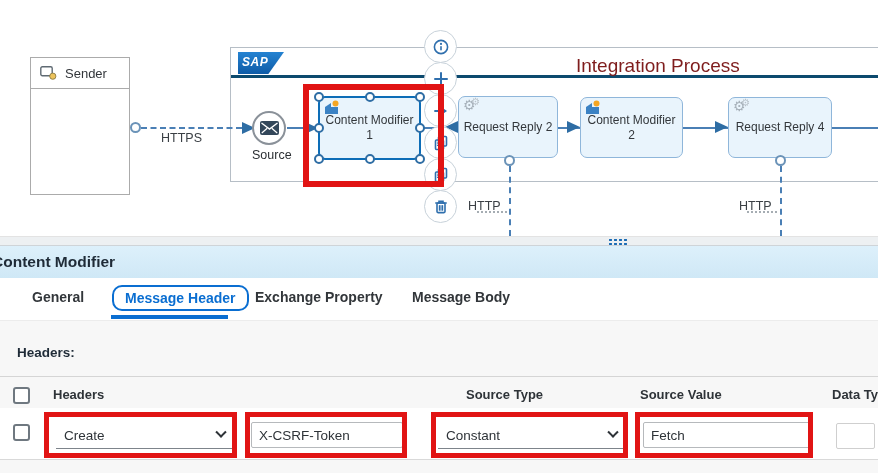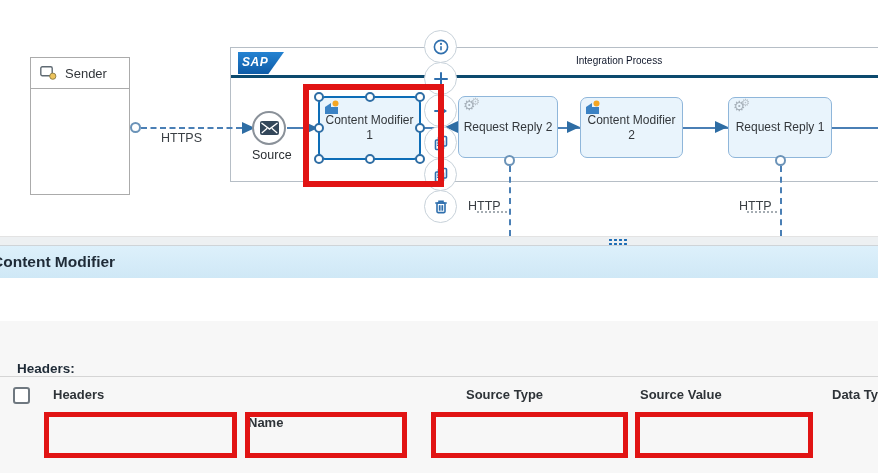--- a/index.html
+++ b/index.html
@@ -9,21 +9,21 @@
   #screen { position:relative; width:878px; height:473px; background:#fff; }
 
   
   #diagram { position:absolute; left:0; top:0; width:698px; height:236px; background:#fff; }
 
   .participant { border:1px solid #ababab; background:#fff; }
   .participant .p-head { height:31px; border-bottom:1px solid #ababab; display:flex; align-items:center; gap:8px; padding-left:9px; font-size:13px; color:#32363a; }
 
   .pool { border:1px solid #b6bec6; border-right:none; background:#fff; }
   .pool-head { height:30px; border-bottom:3px solid #0c4a6e; position:relative; }
-  .pool-title { position:absolute; left:345px; top:7px; font-size:10px; color:#0f172a; }
+  .pool-title { position:absolute; left:345px; top:7px; font-size:19px; color:#7f1d1d; }
   .sap-logo { position:absolute; left:7px; top:4px; width:46px; height:22px;
     background:linear-gradient(#2583d2,#0e5ba6); clip-path:polygon(0 0,100% 0,66% 100%,0 100%); }
   .sap-logo span { position:absolute; left:4px; top:3px; color:#fff; font-size:12px; font-weight:bold; font-style:italic; letter-spacing:0.5px; }
 
   .shape { background:#e9f4fc; border:1px solid #8fb6da; border-radius:7px;
     display:flex; flex-direction:column; align-items:center; justify-content:center;
     font-size:12px; color:#33373b; text-align:center; line-height:15px; z-index:3; }
   .shape.selected { border:2px solid #0d6db7; }
   .shape-icon { position:absolute; left:4px; top:2px; }
   .gear { position:absolute; left:4px; top:0px; color:#a7b1ba; font-size:14px; line-height:16px; }
@@ -61,21 +61,21 @@
   #panel-header .title { font-size:15.5px; font-weight:bold; color:#1f2b37; margin-left:-8px; }
 
   #tabs { position:absolute; left:0; top:278px; width:878px; height:43px; background:#fff; border-bottom:1px solid #ececec; }
   .tab { position:absolute; top:11px; font-size:14px; font-weight:600; color:#32363a; cursor:default; }
   .tab-sel-outline { position:absolute; left:112px; top:7px; height:26px; border:2px solid #0a6ed1; border-radius:10px;
     display:flex; align-items:center; padding:0 11px; }
   .tab-sel-outline .tab-sel-text { font-size:14px; font-weight:600; color:#0a6ed1; }
   .tab-underline { position:absolute; left:111px; top:37px; width:117px; height:4px; background:#0a6ed1; }
 
   #content { position:absolute; left:0; top:321px; width:878px; height:152px; background:#f7f7f7; }
-  .headers-label { position:absolute; left:17px; top:40px; font-size:13.5px; font-weight:bold; color:#1f2b37; }
+  .headers-label { position:absolute; left:17px; top:24px; font-size:13.5px; font-weight:bold; color:#1f2b37; }
   .table-topline { position:absolute; left:0; top:55px; width:878px; height:1px; background:#d5d5d5; }
   .col-label { position:absolute; top:66px; font-size:13px; font-weight:600; color:#2e3338; white-space:nowrap; }
   .data-row { position:absolute; left:0; top:87px; width:878px; height:52px; background:#fff; border-bottom:1px solid #d9d9d9; }
   .cbx { position:absolute; width:17px; height:17px; background:#fff; border:2px solid #6f7880; border-radius:3px; }
   .sel { position:absolute; background:#fff; border:none; border-bottom:1px solid #7d848b;
     display:flex; align-items:center; padding:0 8px; font-size:13.5px; color:#2e3338; height:27px; }
   .sel .chev { margin-left:auto; width:8px; height:8px; border-right:2px solid #2e3338; border-bottom:2px solid #2e3338;
     transform:rotate(45deg) translate(-2px,-2px); }
   .txt-input { position:absolute; height:26px; border:1px solid #b6b9bc; border-radius:2px; background:#fff;
     padding:0 7px; font-size:13.5px; color:#2e3338; font-family:"Liberation Sans", sans-serif; outline:none; }
@@ -208,21 +208,21 @@
         </svg>
       </span>
       <span>Content Modifier</span>
       <span>2</span>
     </div>
     <div class="abs hline" style="left:683px; top:127px; width:45px;"></div>
     <div class="abs arrow-r" style="left:715px; top:121px;"></div>
 
     <div class="abs shape" style="left:728px; top:97px; width:104px; height:61px;">
       <span class="gear">⚙<span class="gear2">⚙</span></span>
-      <span>Request Reply 1</span>
+      <span>Request Reply 4</span>
     </div>
     <div class="abs hline" style="left:832px; top:127px; width:46px;"></div>
 
     <div class="abs port" style="left:504px; top:155px;"></div>
     <div class="abs dashed-v" style="left:509px; top:166px; height:70px;"></div>
     <div class="abs flow-label" style="left:468px; top:199px;">HTTP</div>
     <div class="abs dotted-h" style="left:477px; top:211px; width:30px;"></div>
 
     <div class="abs port" style="left:775px; top:155px;"></div>
     <div class="abs dashed-v" style="left:780px; top:166px; height:70px;"></div>
@@ -233,32 +233,55 @@
   </div>
 
   <div id="splitter">
     <div class="dots"></div>
   </div>
 
   <div id="panel-header">
     <span class="title">Content Modifier</span>
   </div>
 
+  <div id="tabs">
+    <div class="tab" style="left:32px;">General</div>
+    <div class="tab-sel-outline">
+      <span class="tab-sel-text">Message Header</span>
+    </div>
+    <div class="tab-underline"></div>
+    <div class="tab" style="left:255px;">Exchange Property</div>
+    <div class="tab" style="left:412px;">Message Body</div>
+  </div>
 
   <div id="content">
     <div class="headers-label">Headers:</div>
     <div class="table-topline"></div>
 
     <div class="cbx" style="left:13px; top:66px;"></div>
     <div class="col-label" style="left:53px;">Headers</div>
     <div class="col-label" style="left:248px;margin-top:28px;">Name</div>
     <div class="col-label" style="left:466px;">Source Type</div>
     <div class="col-label" style="left:640px;">Source Value</div>
     <div class="col-label" style="left:832px;">Data Ty</div>
 
+    <div class="data-row">
+      <div class="cbx" style="left:13px; top:16px;"></div>
+      <div class="sel" style="left:56px; top:14px; width:177px;">
+        <span>Create</span>
+        <span class="chev"></span>
+      </div>
+      <input class="txt-input" type="text" style="left: 251px; top: 14px; width: 152px;" value="X-CSRF-Token">
+      <div class="sel" style="left:438px; top:14px; width:187px;">
+        <span>Constant</span>
+        <span class="chev"></span>
+      </div>
+      <input class="txt-input" type="text" style="left: 643px; top: 14px; width: 167px;" value="Fetch">
+      <input class="txt-input" type="text" style="left: 836px; top: 15px; width: 39px; border-color: rgb(207, 207, 207);" value="">
+    </div>
 
     <div class="abs red-box-thin" style="left:44px; top:91px; width:193px; height:46px;"></div>
     <div class="abs red-box-thin" style="left:245px; top:91px; width:162px; height:46px;"></div>
     <div class="abs red-box-thin" style="left:431px; top:91px; width:197px; height:46px;"></div>
     <div class="abs red-box-thin" style="left:635px; top:91px; width:178px; height:46px;"></div>
   </div>
 
 </div>
 
 </body></html>

